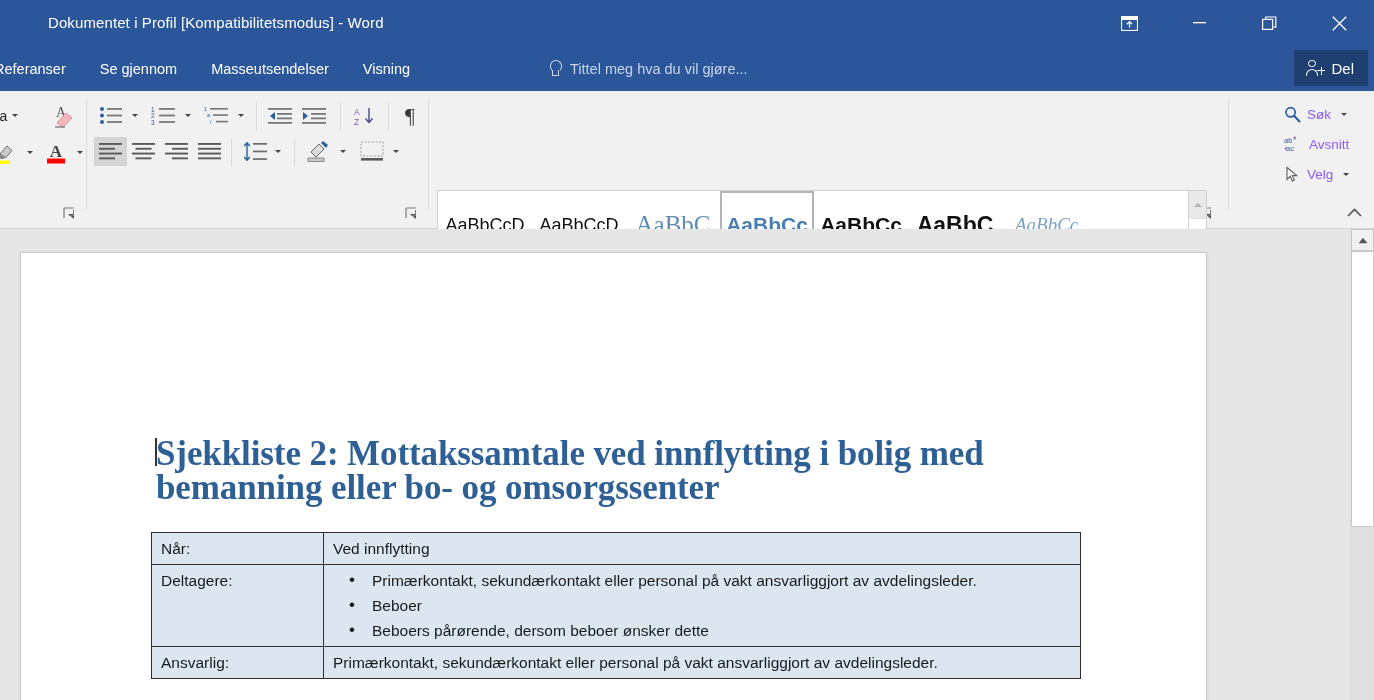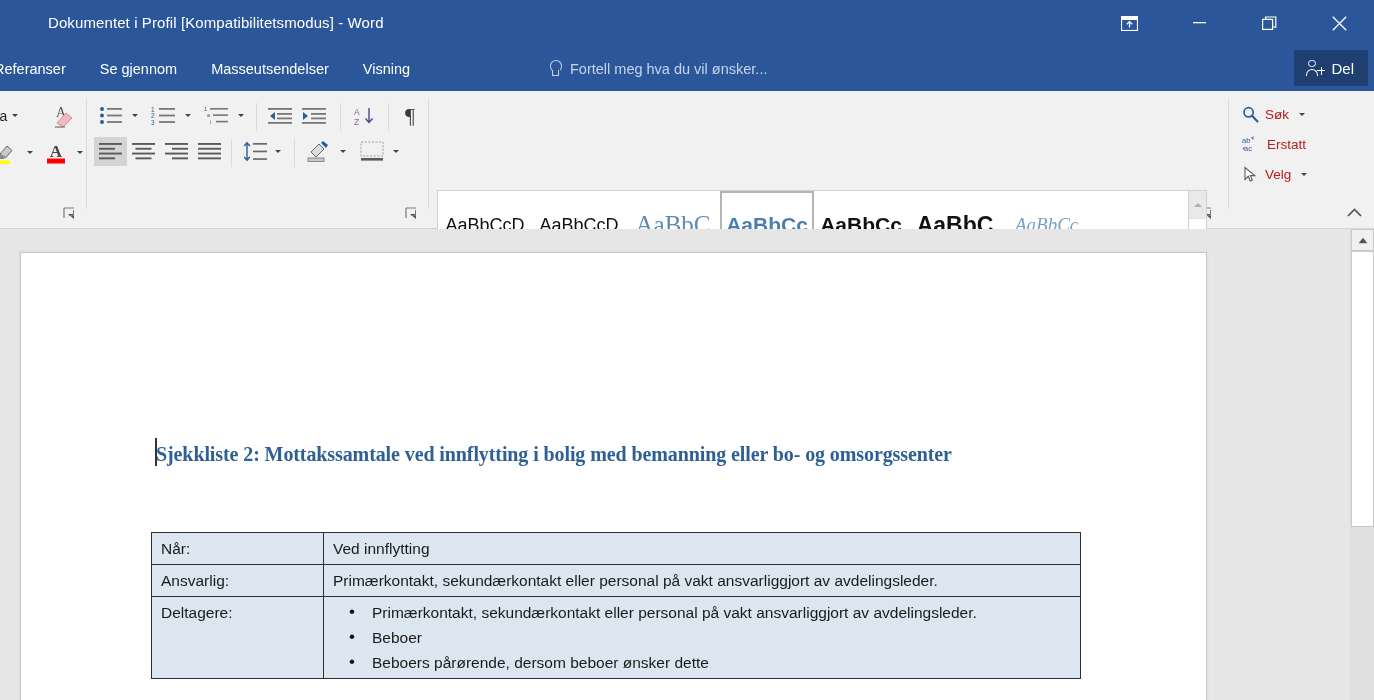--- a/index.html
+++ b/index.html
@@ -166,23 +166,23 @@
     flex: 1; display: flex; align-items: center; justify-content: center;
     border-bottom: 1px solid #e2e2e2; cursor: pointer;
   }
   .gal-btn:last-child { border-bottom: none; }
   .gal-btn:first-child { background: #e9e9e9; }
   .tri-up   { width:0;height:0;border-left:4px solid transparent;border-right:4px solid transparent;border-bottom:4.5px solid #b0b0b0; }
   .tri-down { width:0;height:0;border-left:4px solid transparent;border-right:4px solid transparent;border-top:4.5px solid #444; }
 
   
   .edit-item {
-    position: absolute; left: 1237px;
+    position: absolute; left: 1279px;
     height: 26px; display: flex; align-items: center; gap: 6px;
-    padding: 0 5px; font-size: 13.5px; color: #b91c1c; cursor: pointer;
+    padding: 0 5px; font-size: 13.5px; color: #8b5cf6; cursor: pointer;
     white-space: nowrap;
   }
 
   .collapse-ribbon {
     position: absolute; right: 9px; bottom: 5px;
     width: 22px; height: 20px;
     display: flex; align-items: center; justify-content: center; cursor: pointer;
   }
 
   
@@ -197,21 +197,21 @@
     width: 1187px; height: 900px;
     background: #ffffff;
     border: 1px solid #c8c8c8;
     box-shadow: 0 0 3px rgba(0,0,0,.07);
   }
   .doc-heading {
     position: absolute; left: 135px; top: 184px;
     width: 890px;
     font-family: "Liberation Serif", serif;
     font-weight: bold;
-    font-size: 20px;
+    font-size: 35px;
     line-height: 34px;
     color: #2e6096;
     letter-spacing: -.1px;
   }
   .caret-bar {
     position: absolute; left: 134px; top: 185px;
     width: 1.5px; height: 28px; background: #333;
   }
   .doc-table {
     position: absolute; left: 130px; top: 279px;
@@ -294,21 +294,21 @@
 
 <div class="tabrow">
   <div class="tabs">
     <div class="tab">Referanser</div>
     <div class="tab">Se gjennom</div>
     <div class="tab">Masseutsendelser</div>
     <div class="tab">Visning</div>
   </div>
   <div class="tellme">
     <span class="bulb"></span>
-    <span>Fortell meg hva du vil ønsker...</span>
+    <span>Tittel meg hva du vil gjøre...</span>
   </div>
   <div class="share-btn">
     <span class="person-plus">
       <span class="head"></span>
         <span class="body"></span>
       <span class="plus-v"></span>
         <span class="plus-h"></span>
     </span>
     <span>Del</span>
   </div>
@@ -587,21 +587,21 @@
     <span class="caret" style="margin-left:4px;"></span>
   </div>
 
   <div class="edit-item" style="top:40px;text-align:right;">
     <svg width="19" height="18" viewBox="0 0 19 18">
       <text x="0" y="8" font-size="7.5" font-family="Liberation Sans, sans-serif" fill="#2a5d9e">ab</text>
       <text x="2" y="16" font-size="7.5" font-family="Liberation Sans, sans-serif" fill="#2a5d9e">ac</text>
       <path d="M0.5 13.5 L2.5 11.5 L2.5 15.5 Z" fill="#8a5ea8"></path>
       <path d="M9 3 L11.5 1 L11.5 5 Z" fill="#8a5ea8"></path>
     </svg>
-    <span>Erstatt</span>
+    <span>Avsnitt</span>
   </div>
 
   <div class="edit-item" style="top:70px;">
     <svg width="17" height="17" viewBox="0 0 17 17">
       <path d="M3 1.5 L3 13.5 L6.3 10.3 L8.3 15 L10.3 14 L8.4 9.6 L12.8 9.6 Z" fill="#fff" stroke="#5a5a5a" stroke-width="1.1"></path>
     </svg>
     <span>Velg</span>
     <span class="caret" style="margin-left:4px;"></span>
   </div>
 
@@ -616,35 +616,35 @@
   <div class="page">
 
     <div class="caret-bar"></div>
     <div class="doc-heading">Sjekkliste 2: Mottakssamtale ved innflytting i bolig med bemanning eller bo- og omsorgssenter</div>
 
     <table class="doc-table">
       <tbody>
           <tr>
         <td class="lbl">Når:</td>
         <td>Ved innflytting</td>
-      </tr>
-      <tr>
-        <td class="lbl">Ansvarlig:</td>
-        <td>Primærkontakt, sekundærkontakt eller personal på vakt ansvarliggjort av avdelingsleder.</td>
       </tr>
       <tr>
         <td class="lbl">Deltagere:</td>
         <td>
           <ul>
             <li>Primærkontakt, sekundærkontakt eller personal på vakt ansvarliggjort av avdelingsleder.</li>
             <li>Beboer</li>
             <li>Beboers pårørende, dersom beboer ønsker dette</li>
           </ul>
         </td>
       </tr>
+      <tr>
+        <td class="lbl">Ansvarlig:</td>
+        <td>Primærkontakt, sekundærkontakt eller personal på vakt ansvarliggjort av avdelingsleder.</td>
+      </tr>
     </tbody>
       </table>
   </div>
 </div>
 
 <div class="vscroll">
   <div class="vs-up">
     <svg width="10" height="7" viewBox="0 0 10 7">
       <path d="M5 0.8 L9.4 6.2 L0.6 6.2 Z" fill="#555"></path>
     </svg>

